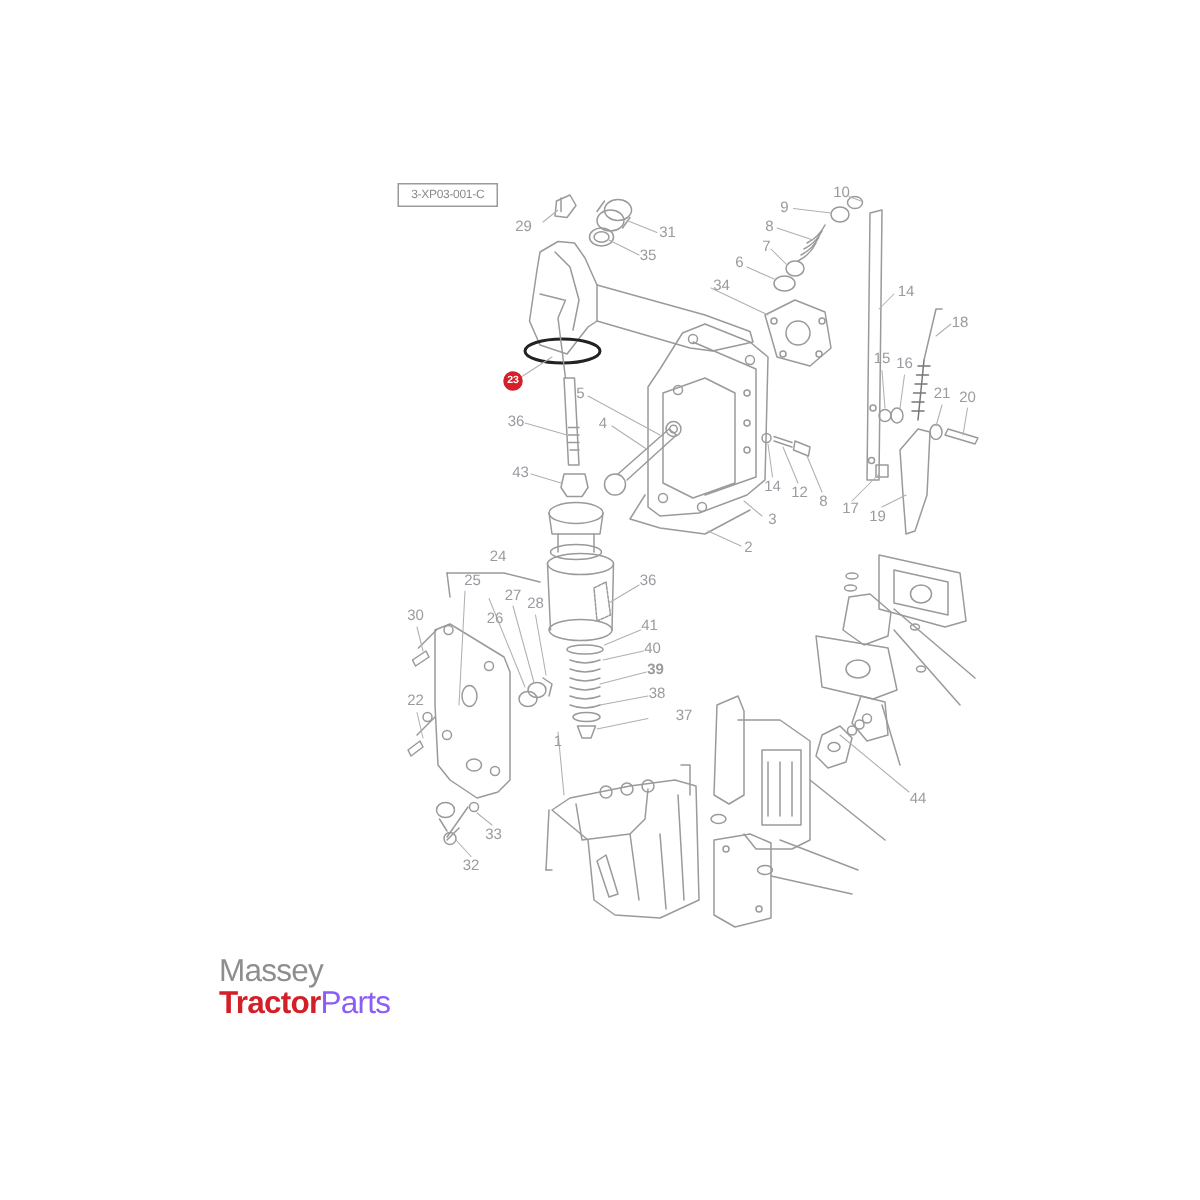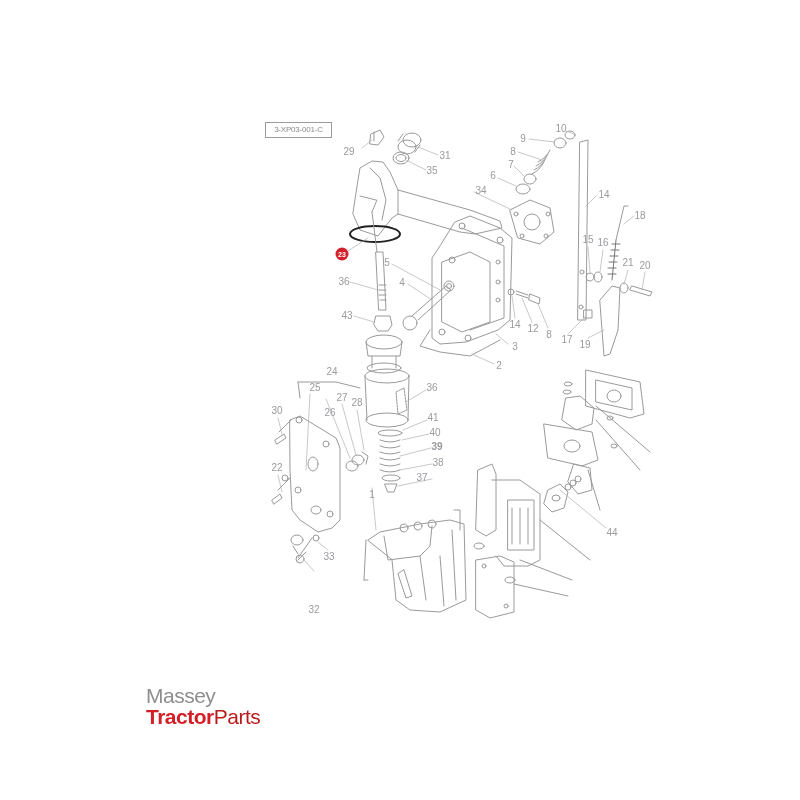--- a/index.html
+++ b/index.html
@@ -2,24 +2,24 @@
 <html><head>
 <meta charset="utf-8">
 <style>
   html, body { margin: 0; padding: 0; background: #ffffff; }
   body { width: 800px; height: 800px; position: relative; overflow: hidden; font-family: "Liberation Sans", sans-serif; }
   #diagram { position: absolute; left: 0; top: 0; width: 800px; height: 800px; }
   .ref-box { position: absolute; left: 265px; top: 122px; width: 65px; height: 14px; border: 1px solid #9a9a9a; font-size: 8px; color: #8a8a8a; line-height: 14px; text-align: center; letter-spacing: -0.2px; background: #fff; }
   .callout { position: absolute; font-size: 10px; color: #9a9aa0; line-height: 10px; transform: translate(-50%, -50%); white-space: nowrap; }
   .callout.hl { width: 13px; height: 13px; border-radius: 50%; background: #d4202a; color: #fff; font-size: 7px; line-height: 13px; text-align: center; font-weight: bold; }
   .logo { position: absolute; left: 146px; top: 638px; }
-  .logo .l1 { font-size: 21px; color: #8e8e8e; font-weight: normal; letter-spacing: -0.5px; line-height: 20px; margin-top: 48px; }
+  .logo .l1 { font-size: 21px; color: #8e8e8e; font-weight: normal; letter-spacing: -0.5px; line-height: 20px; }
   .logo .l2 { font-size: 21px; line-height: 22px; letter-spacing: -0.5px; }
   .logo .red { color: #d41f26; font-weight: bold; }
-  .logo .grey { color: #b91c1c; }
+  .logo .grey { color: #8b5cf6; }
 </style>
 </head>
 <body>
 
 <svg id="diagram" viewBox="0 0 800 800" xmlns="http://www.w3.org/2000/svg">
   <g fill="none" stroke="#9a9a9a" stroke-width="1" stroke-linejoin="round" stroke-linecap="round">
 
     <g>
       <path d="M371 134 L380 130 L384 137 L378 145 L370 144 Z"></path>
       <path d="M374 132 L374 141"></path>
@@ -296,24 +296,24 @@
     <div class="callout" style="left: 432px; top: 388px;">36</div>
     <div class="callout" style="left: 315px; top: 388px;">25</div>
     <div class="callout" style="left: 330px; top: 393px; margin-top: 20px;">26</div>
     <div class="callout" style="left: 342px; top: 398px;">27</div>
     <div class="callout" style="left: 357px; top: 403px;">28</div>
     <div class="callout" style="left: 277px; top: 411px;">30</div>
     <div class="callout" style="left: 433px; top: 418px;">41</div>
     <div class="callout" style="left: 435px; top: 433px;">40</div>
     <div class="callout" style="left: 437px; top: 447px; font-weight: bold;">39</div>
     <div class="callout" style="left: 438px; top: 463px;">38</div>
-    <div class="callout" style="left: 422px; top: 478px;">37</div>
+    <div class="callout" style="left: 456px; top: 478px;">37</div>
     <div class="callout" style="left: 277px; top: 468px;">22</div>
     <div class="callout" style="left: 372px; top: 495px;">1</div>
     <div class="callout" style="left: 612px; top: 533px;">44</div>
     <div class="callout" style="left: 329px; top: 557px;">33</div>
-    <div class="callout" style="left: 314px; top: 610px;">32</div>
+    <div class="callout" style="left: 314px; top: 578px;">32</div>
   </div>
 
 <div class="logo">
   <div class="l1">Massey</div>
   <div class="l2"><span class="red">Tractor</span><span class="grey">Parts</span></div>
 </div>
 
 </body></html>

